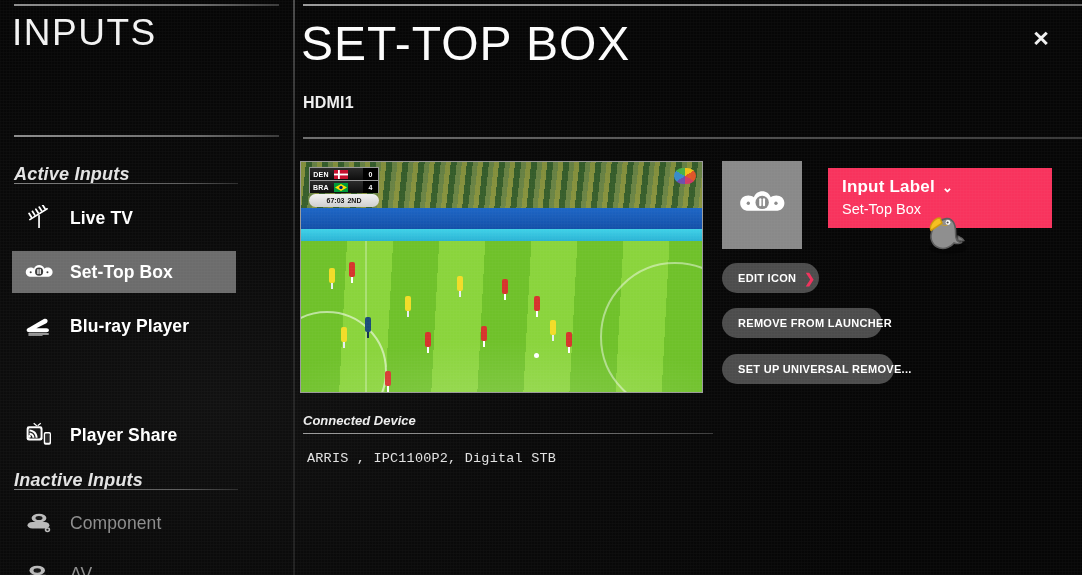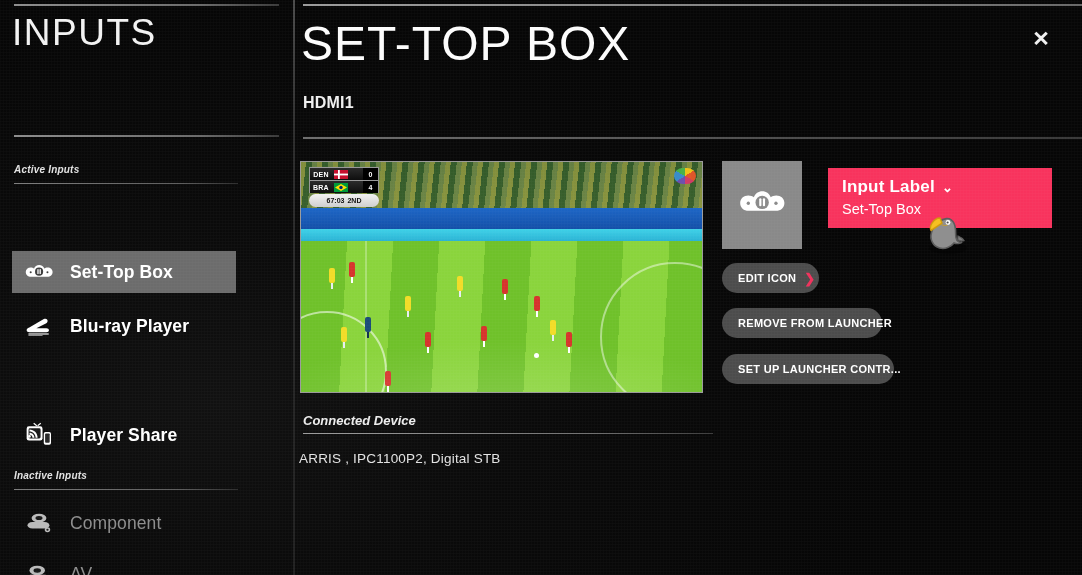--- a/index.html
+++ b/index.html
@@ -27,21 +27,21 @@
 
   #inputs-title {
     position:absolute; left:12px; top:14px;
     font-size:37px; letter-spacing:1.5px; color:#f2f2f2;
     font-weight:300; line-height:1;
     font-family:"Liberation Sans", sans-serif;
   }
 
   .group-head {
     position:absolute; left:14px;
-    font-size:10px; font-style:italic; font-weight:700;
+    font-size:18px; font-style:italic; font-weight:700;
     color:#e3e3e3; letter-spacing:.2px;
   }
   .group-rule {
     position:absolute; left:14px; height:1px;
     background:linear-gradient(90deg,#7e7e7e 0%, #5d5d5d 75%, #2e2e2e 100%);
   }
   #active-head  { top:164px; }
   #active-rule  { top:183px; width:224px; }
   #inactive-head{ top:470px; }
   #inactive-rule{ top:489px; width:224px; }
@@ -177,22 +177,22 @@
   
   #cd-head {
     position:absolute; left:8px; top:413px;
     font-size:13px; font-style:italic; font-weight:700; color:#ececec;
   }
   #cd-rule {
     position:absolute; left:8px; top:433px; width:410px; height:1px;
     background:linear-gradient(90deg,#9b9b9b 0%, #6e6e6e 70%, #3a3a3a 100%);
   }
   #cd-val {
-    position:absolute; left:4px; top:451px;
-    font-size:13.5px; color:#e2e2e2; letter-spacing:.2px;
+    position:absolute; left:12px; top:451px;
+    font-size:13.5px; color:#e2e2e2; letter-spacing:.2px;font-family:Liberation Mono, monospace;
   }
 
   
   #icon-tile {
     position:absolute; left:427px; top:161px; width:80px; height:88px;
     background:#898989; display:flex; align-items:center; justify-content:center;
   }
   #icon-tile svg { width:52px; height:32px; }
 
   .pill {
@@ -246,20 +246,38 @@
 <div id="app">
 
   <div id="sidebar">
     <div class="side-rule" id="rule-top"></div>
     <div id="inputs-title">INPUTS</div>
     <div class="side-rule" id="rule-mid"></div>
 
     <div class="group-head" id="active-head">Active Inputs</div>
     <div class="group-rule" id="active-rule"></div>
 
+    <div class="nav-item" style="top:197px">
+      <span class="ico">
+        <svg viewBox="0 0 30 26">
+          <g fill="#fff">
+            <rect x="14.2" y="10" width="1.7" height="13" rx=".6"></rect>
+            <g transform="rotate(-32 15 10)">
+              <rect x="4" y="8.2" width="22" height="1.7" rx=".8"></rect>
+              <rect x="6.5" y="2.6" width="1.8" height="6" rx=".7"></rect>
+              <rect x="10.5" y="2.6" width="1.8" height="6" rx=".7"></rect>
+              <rect x="14.5" y="2.6" width="1.8" height="6" rx=".7"></rect>
+              <rect x="18.5" y="2.6" width="1.8" height="6" rx=".7"></rect>
+              <rect x="22.5" y="2.6" width="1.8" height="6" rx=".7"></rect>
+            </g>
+          </g>
+        </svg>
+      </span>
+      <span class="nav-label">Live TV</span>
+    </div>
 
     <div class="nav-item selected" style="top:251px">
       <span class="ico">
         <svg viewBox="0 0 34 22">
           <g fill="#fff">
             <path d="M2 11c0-3.2 2.4-5.2 5.6-5.2 1.6 0 2.9.5 3.8 1.3C12.3 4.6 14.5 3 17.2 3s4.9 1.6 5.8 4.1c.9-.8 2.2-1.3 3.8-1.3C30 5.8 32.4 7.8 32.4 11c0 3.3-2.5 5.4-5.8 5.4H7.8C4.5 16.4 2 14.3 2 11z"></path>
             <circle cx="7.6" cy="11.2" r="1.15" fill="#3c3c3c"></circle>
             <circle cx="26.6" cy="11.2" r="1.15" fill="#3c3c3c"></circle>
             <circle cx="17.1" cy="10.6" r="4.6" fill="#3c3c3c"></circle>
             <rect x="15.1" y="7.7" width="1.5" height="5.6" rx=".7" fill="#fff"></rect>
@@ -426,21 +444,21 @@
     </div>
 
     <div class="pill" id="btn-edit-icon">
       <span class="txt">EDIT ICON</span>
       <span class="chev-pink">❯</span>
     </div>
     <div class="pill" id="btn-remove">
       <span class="txt">REMOVE FROM LAUNCHER</span>
     </div>
     <div class="pill" id="btn-universal">
-      <span class="txt">SET UP LAUNCHER CONTR...</span>
+      <span class="txt">SET UP UNIVERSAL REMOVE...</span>
     </div>
 
     <div id="label-card">
       <div id="label-title">
         <span>Input Label</span>
         <span class="caret">⌄</span>
       </div>
       <div id="label-value">Set-Top Box</div>
     </div>
   </div>

